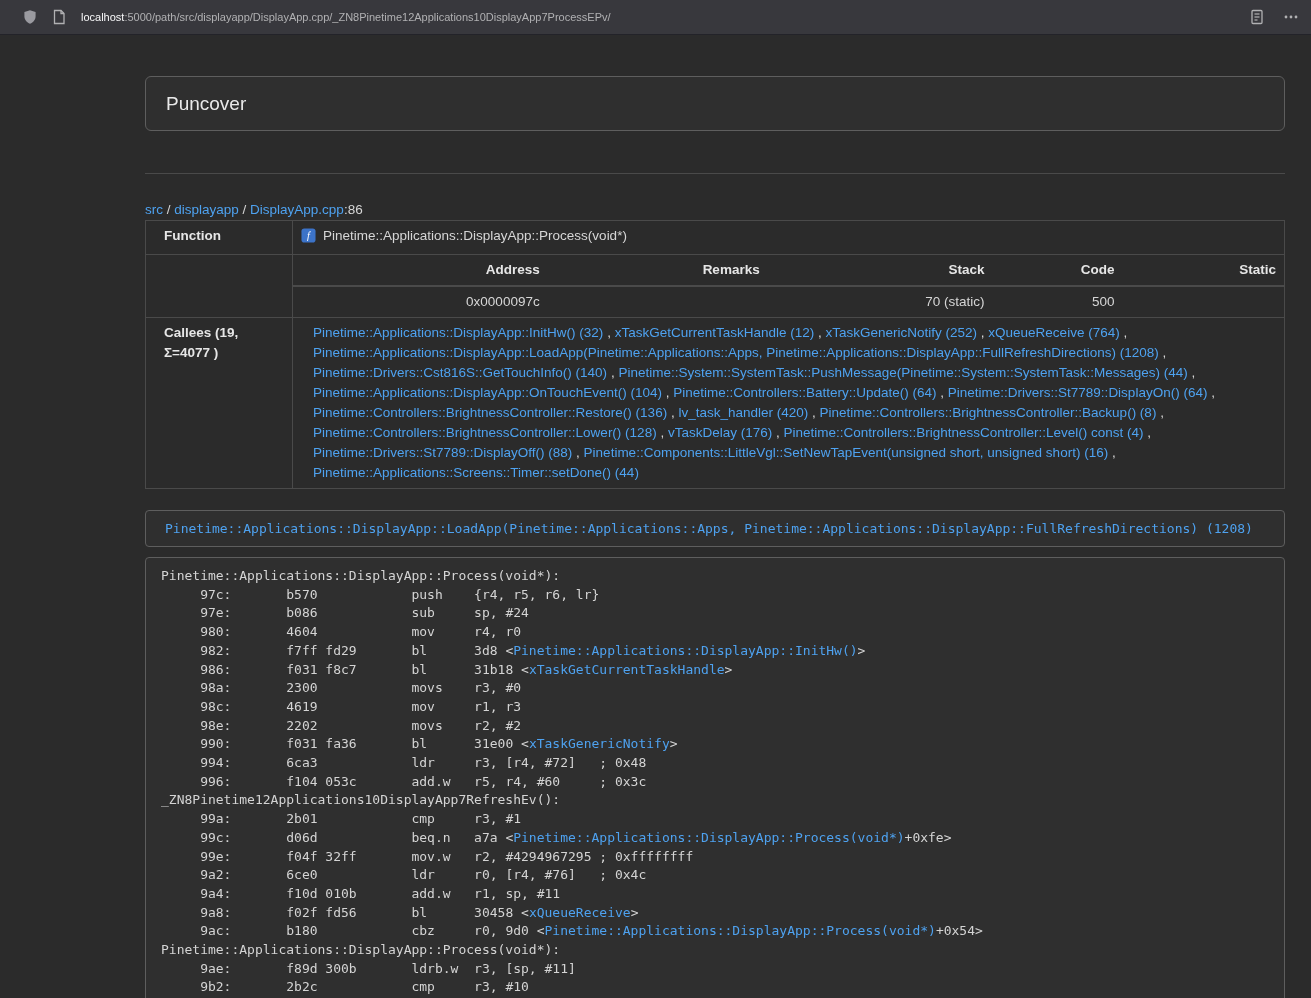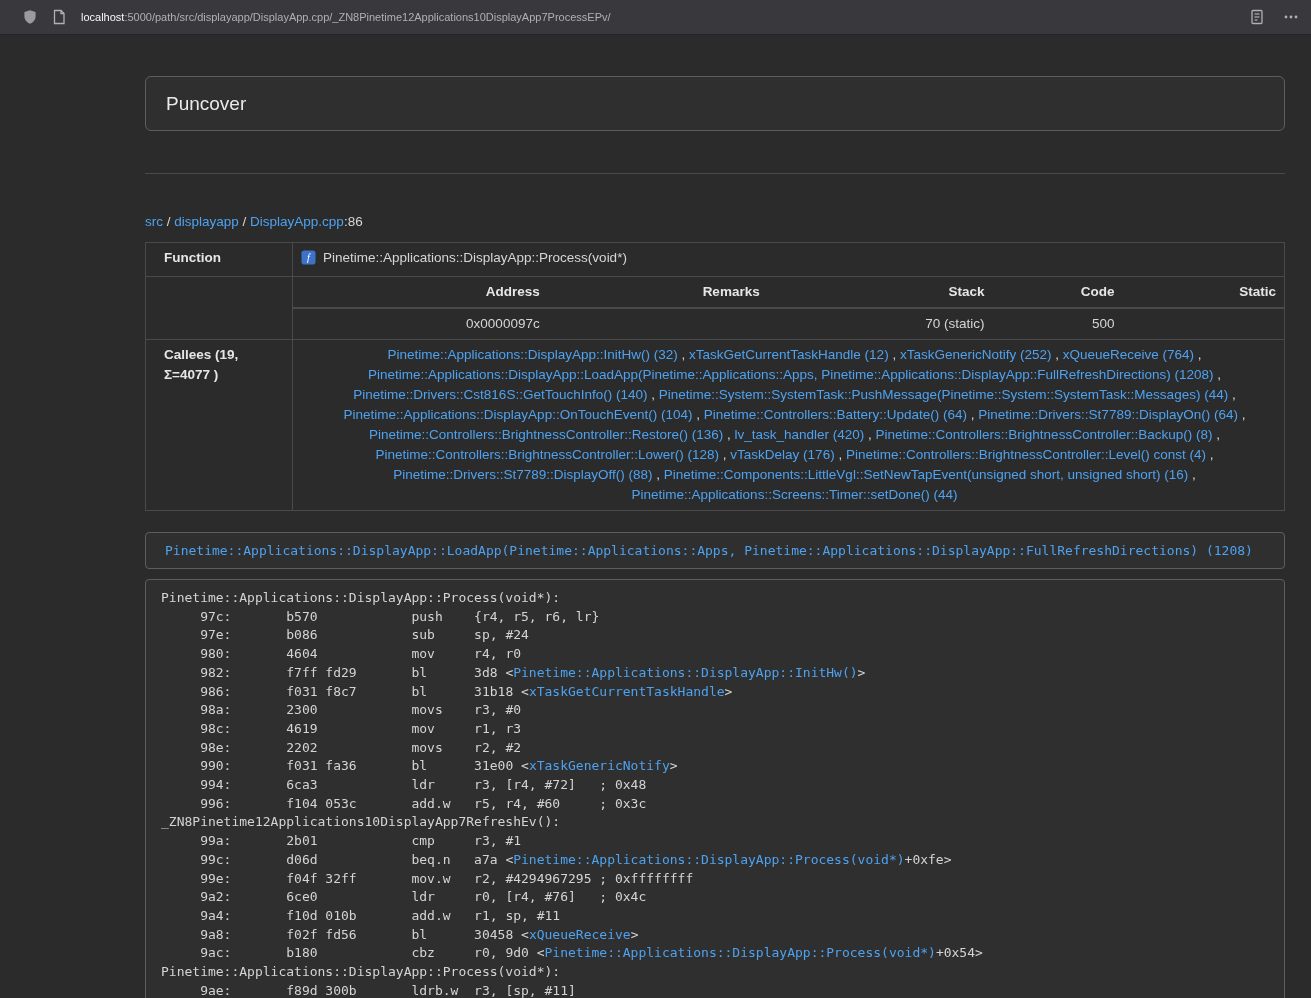--- a/index.html
+++ b/index.html
@@ -17,32 +17,32 @@
   .urlbar .host { color:var(--chrome-text,#f9f9fa); }
   .chrome-right { display:flex; align-items:center; gap:18px; margin-left:12px; flex:0 0 auto; }
 
   
   .container { margin-left:145px; width:1140px; padding-top:41px; color:var(--text,#d6d6d6); font-size:13.5px; }
   .jumbotron { background:var(--panel-bg,#2f2f2f); border:1px solid var(--panel-border,#5e5e5e);
                border-radius:6px; padding:15px 20px; margin-bottom:42px; }
   .jumbotron h1 { font-size:19px; font-weight:500; color:#e9e9e9; line-height:23px; }
   hr.divider { border:none; border-top:1px solid var(--table-border,#4a4a4a); }
 
-  .breadcrumb { margin-top:38px; line-height:20px; }
+  .breadcrumb { margin-top:26px; line-height:20px; }
   .bc-sep, .bc-suffix { color:var(--text,#d6d6d6); }
 
-  table.main { width:100%; border-collapse:collapse; margin-top:10px; }
+  table.main { width:100%; border-collapse:collapse; }
   .ocell { border:1px solid var(--table-border,#4a4a4a); padding:5px 8px; vertical-align:top;
            text-align:left; line-height:20px; }
   th.rowlabel { width:147px; font-weight:bold; color:#e6e6e6; padding-left:18px; }
   td.nested-wrap { padding:0; }
   table.inner { width:100%; border-collapse:collapse; }
   table.inner th, table.inner td { text-align:right; padding:5px 8px 5px 20px; line-height:20px; }
   table.inner thead th { font-weight:bold; color:#e6e6e6; border-bottom:2px solid var(--table-border,#4a4a4a); }
-  td.callees { padding-left:20px;text-align:center; }
+  td.callees { padding-left:20px; }
   .callee-link { white-space:nowrap; }
   .fn-icon { display:inline-block; vertical-align:-3px; margin-right:7px; }
 
   .symbol-panel { margin-top:21px; background:var(--panel-bg,#2f2f2f); border:1px solid var(--panel-border,#5e5e5e);
                   border-radius:4px; padding:10px 19px; }
   .symbol-panel a { font-family:"DejaVu Sans Mono","Liberation Mono",monospace; font-size:13px; }
 
   pre.disasm { margin-top:10px; background:var(--panel-bg,#2f2f2f); border:1px solid var(--panel-border,#5e5e5e);
                border-radius:4px; padding:9px 15px; font-family:"DejaVu Sans Mono","Liberation Mono",monospace;
                font-size:13px; line-height:18.7px; color:#d4d4d4; white-space:pre;

